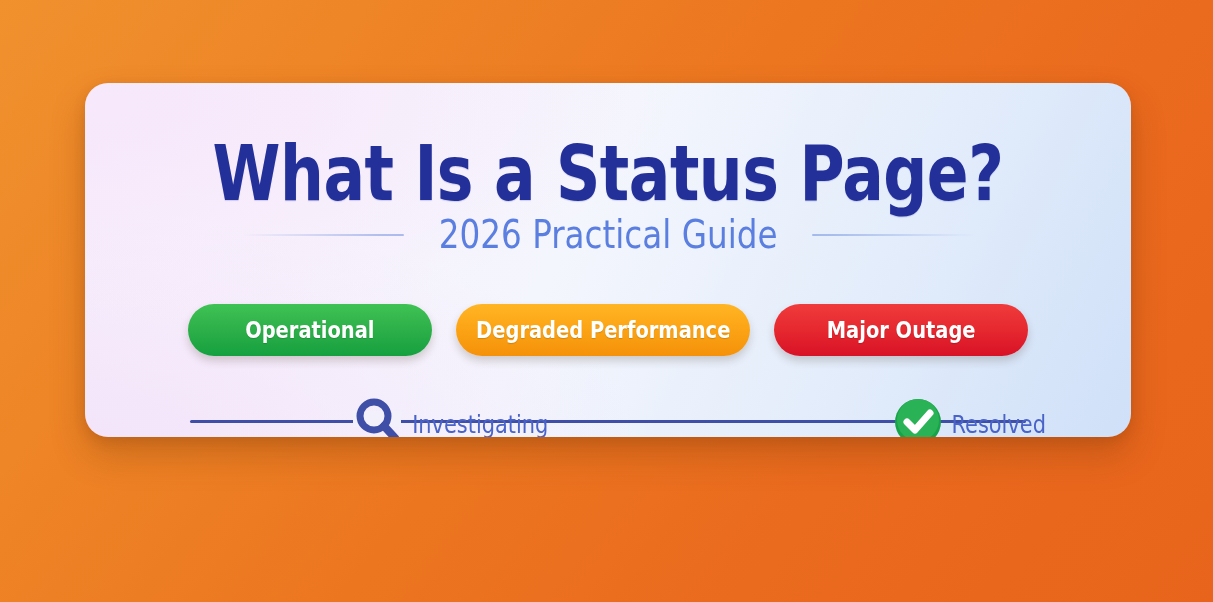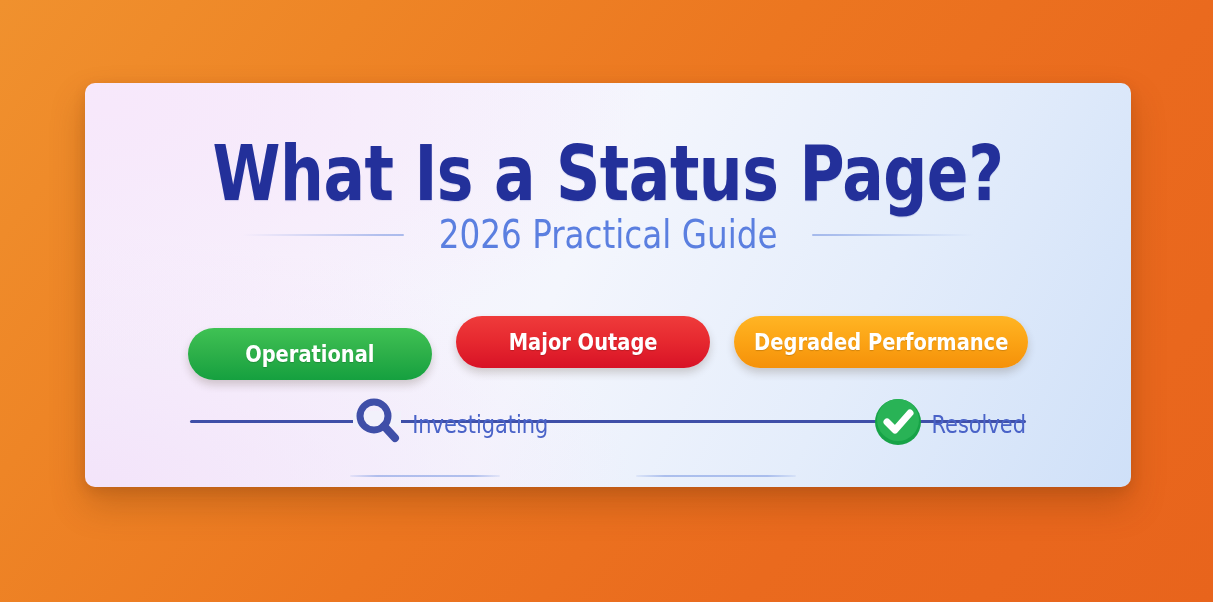--- a/index.html
+++ b/index.html
@@ -20,22 +20,22 @@
     width: 1213px;
     height: 602px;
   }
 
   
   #card {
     position: absolute;
     left: 85px;
     top: 83px;
     width: 1046px;
-    height: 404px;
-    border-radius: 10px;
+    height: 354px;
+    border-radius: 23px;
     background:
       radial-gradient(118% 138% at 2% 6%, #f7e8fb 0%, rgba(247,232,251,0) 46%),
       radial-gradient(125% 150% at 0% 100%, #f3e4fa 0%, rgba(243,228,250,0) 42%),
       linear-gradient(116deg, #f6ecfb 0%, #f7f2fc 24%, #f4f6fd 46%, #e4edfb 72%, #cfe0f8 100%);
     box-shadow:
       0 18px 34px rgba(120, 55, 10, 0.30),
       0 4px 12px rgba(120, 55, 10, 0.18);
     overflow: hidden;
   }
 
@@ -113,21 +113,20 @@
     font-family: "DejaVu Sans", sans-serif;
     font-stretch: condensed;
     white-space: nowrap;
     box-shadow: 0 5px 9px rgba(60, 40, 20, 0.20);
     text-shadow: 0 1px 1px rgba(0,0,0,0.16);
   }
   .badge .badge-label { transform: scaleX(0.94); display:block; }
   .badge.operational {
     width: 244px;
     background: linear-gradient(to bottom, #3fc254 0%, #2fb14a 45%, #15a03f 100%);
-    margin-top: 24px;
   }
   .badge.degraded {
     width: 294px;
     background: linear-gradient(to bottom, #ffb524 0%, #fca516 45%, #f59109 100%);
   }
   .badge.outage {
     width: 254px;
     background: linear-gradient(to bottom, #ef3b3b 0%, #e72a30 45%, #d81226 100%);
   }
 
@@ -195,25 +194,25 @@
     <div id="subtitle-row">
       <div class="sub-rule left"></div>
       <div id="subtitle">2026 Practical Guide</div>
       <div class="sub-rule right"></div>
     </div>
 
     <div id="badges">
       <div class="badge operational">
         <span class="badge-label">Operational</span>
       </div>
+      <div class="badge degraded">
+        <span class="badge-label">Degraded Performance</span>
+      </div>
       <div class="badge outage">
         <span class="badge-label">Major Outage</span>
-      </div>
-      <div class="badge degraded">
-        <span class="badge-label">Degraded Performance</span>
       </div>
     </div>
 
     <div id="timeline">
 
       <div id="timeline-rule"></div>
 
       <div class="label-rule" style="left:160px; width:150px;"></div>
       <div class="label-rule" style="left:446px; width:160px;"></div>
 
@@ -222,21 +221,21 @@
           <svg width="60" height="60" viewBox="0 0 60 60">
             <rect x="6" y="20" width="48" height="16" fill="#f2f1fb"></rect>
             <circle cx="27" cy="25" r="14" fill="none" stroke="#3f4fa8" stroke-width="7"></circle>
             <line x1="37" y1="35" x2="48" y2="47" stroke="#3f4fa8" stroke-width="8" stroke-linecap="round"></line>
           </svg>
         </div>
         <div class="tl-label">Investigating</div>
       </div>
 
 
-      <div class="tl-node" style="left:748px;">
+      <div class="tl-node" style="left:768px;">
         <div class="tl-icon-wrap">
           <svg width="60" height="60" viewBox="0 0 60 60">
             <circle cx="30" cy="31" r="23" fill="#17a347"></circle>
             <circle cx="30" cy="29" r="21" fill="#29b356"></circle>
             <path d="M19 31 L27 39 L42 22" fill="none" stroke="#ffffff" stroke-width="7" stroke-linecap="round" stroke-linejoin="round"></path>
           </svg>
         </div>
         <div class="tl-label">Resolved</div>
       </div>
 

